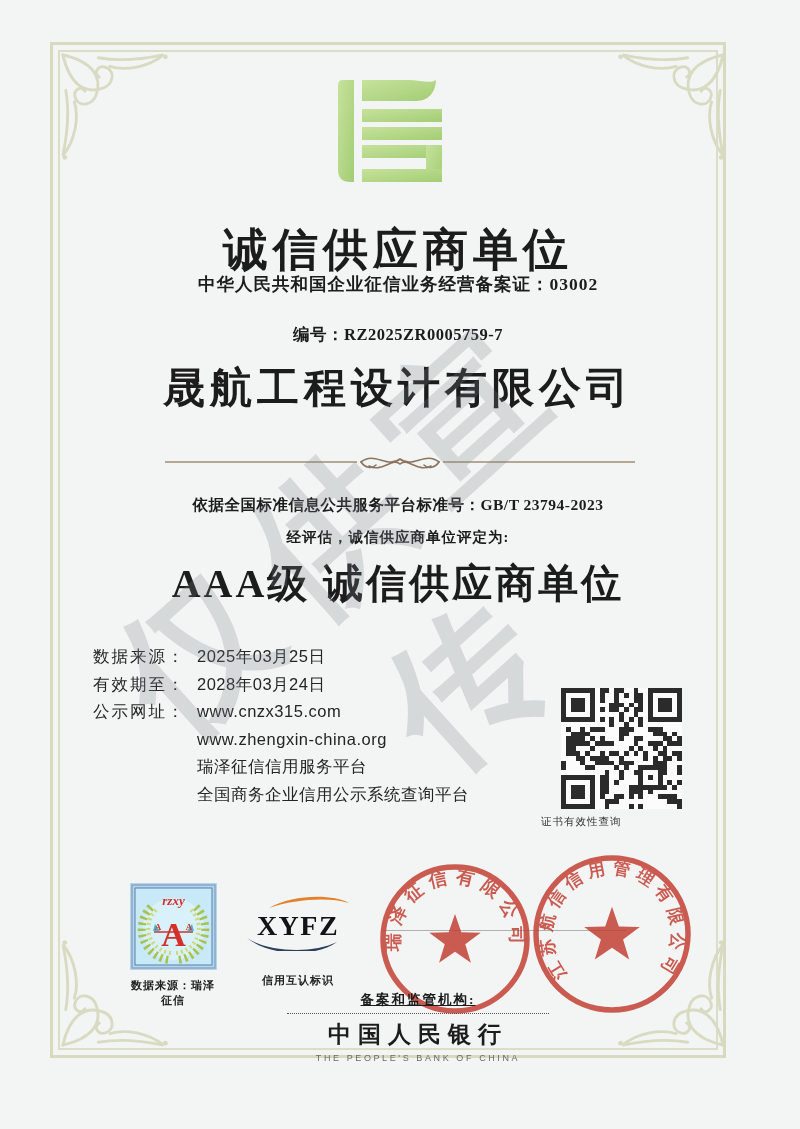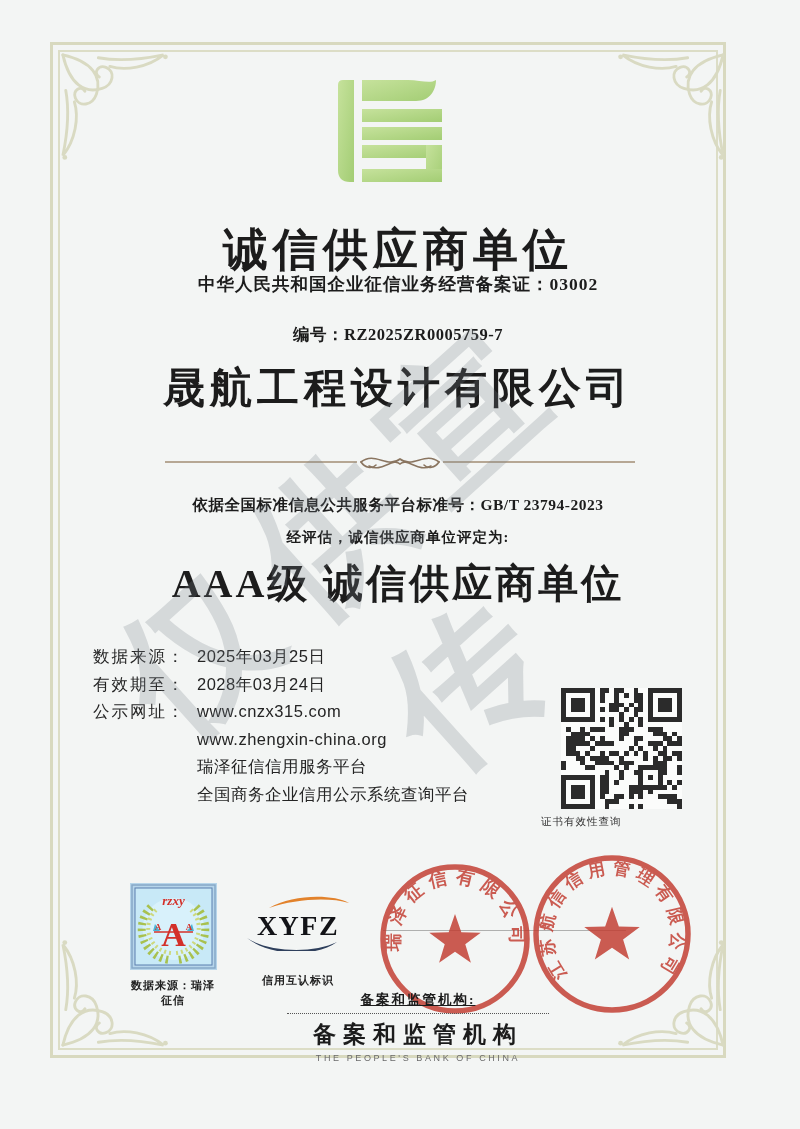--- a/index.html
+++ b/index.html
@@ -511,19 +511,19 @@
       <path transform="translate(242,84) scale(1.08)" fill="#c23a2e" d="M0,-27 L6.35,-8.74 L25.7,-8.3 L10.27,3.34 L15.9,21.8 L0,10.8 L-15.9,21.8 L-10.27,3.34 L-25.7,-8.3 L-6.35,-8.74 Z"></path>
       <text font-family="Liberation Serif,serif" font-size="17" font-weight="bold" fill="#c23a2e" letter-spacing="6">
         <textPath href="#arcR" startOffset="50%" text-anchor="middle">江苏航信信用管理有限公司</textPath>
       </text>
     </g>
   </svg>
 
   <div class="abs regulator">
     <div class="reg-label">备案和监管机构:</div>
     <div class="dotted"></div>
-    <div class="bank">备案和监管机构</div>
+    <div class="bank">中国人民银行</div>
     <div class="bank-en">THE PEOPLE'S BANK OF CHINA</div>
   </div>
 
   <div class="abs watermark">仅供宣传</div>
 
 </div>
 
 </body></html>

